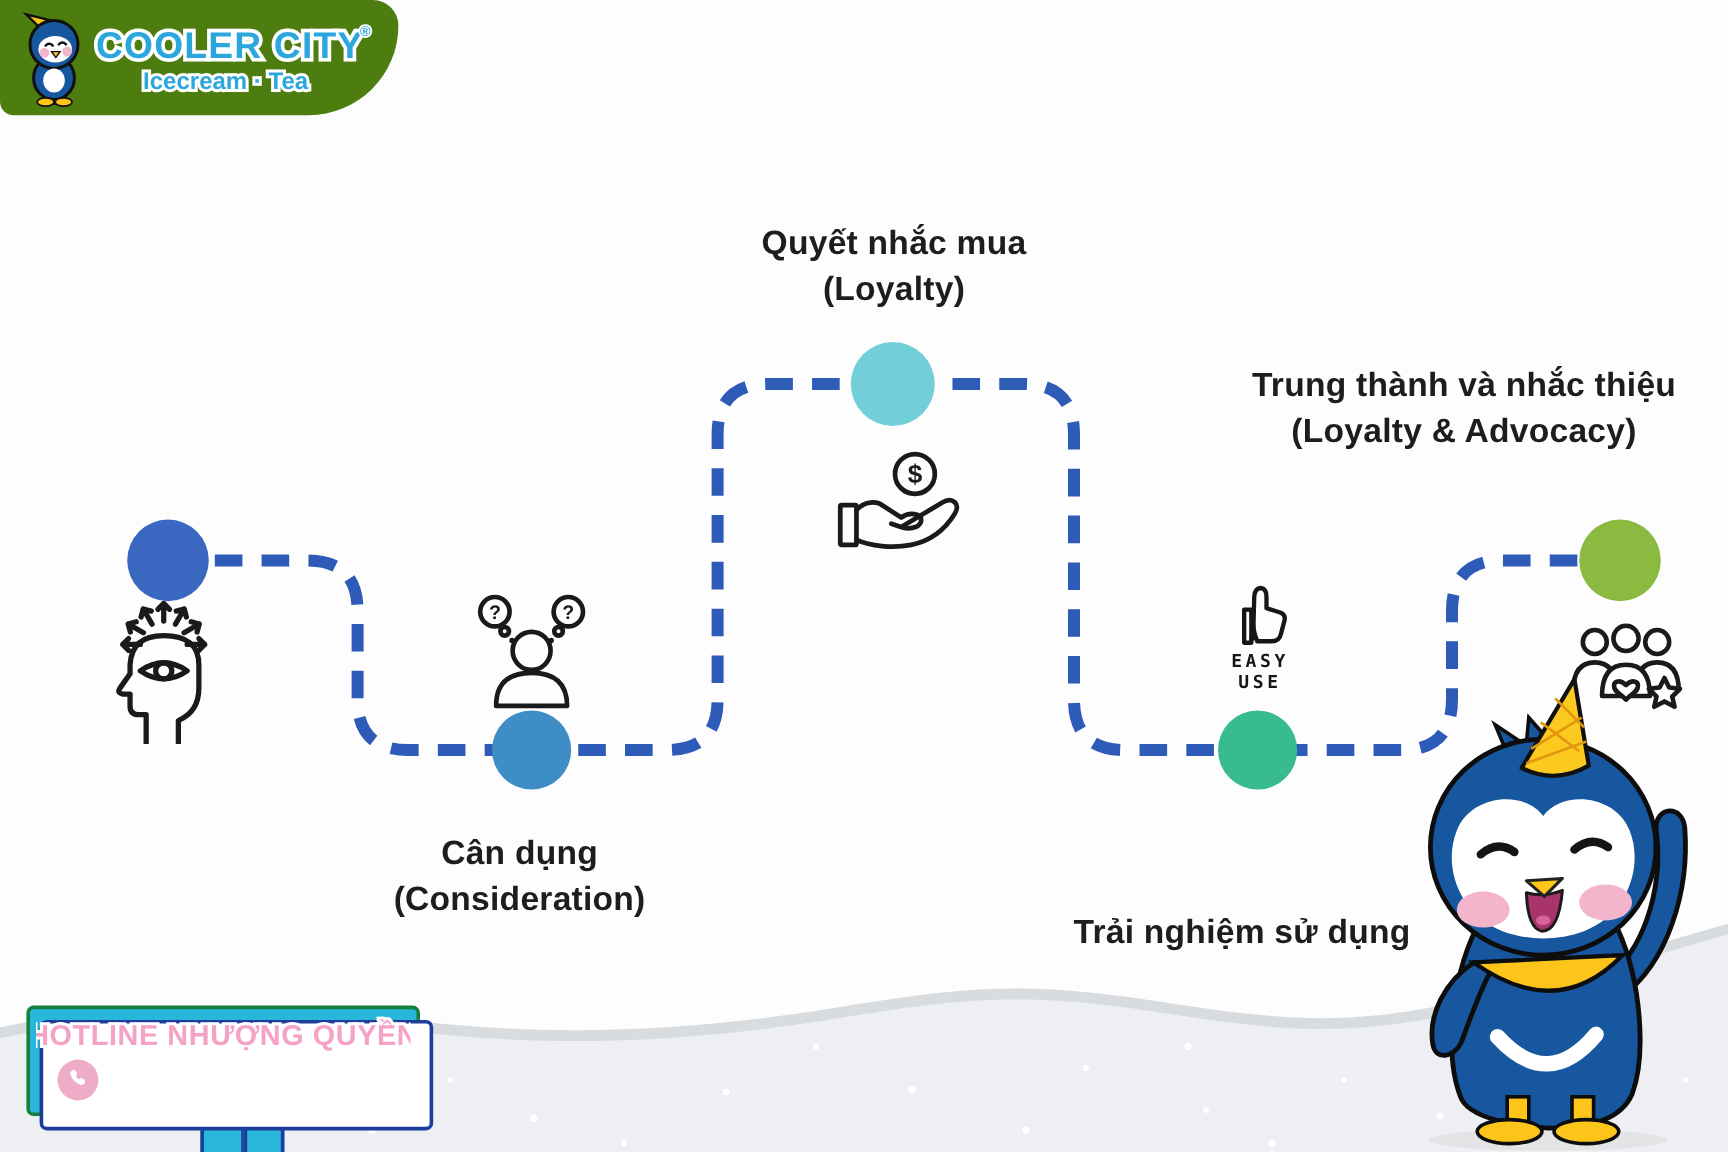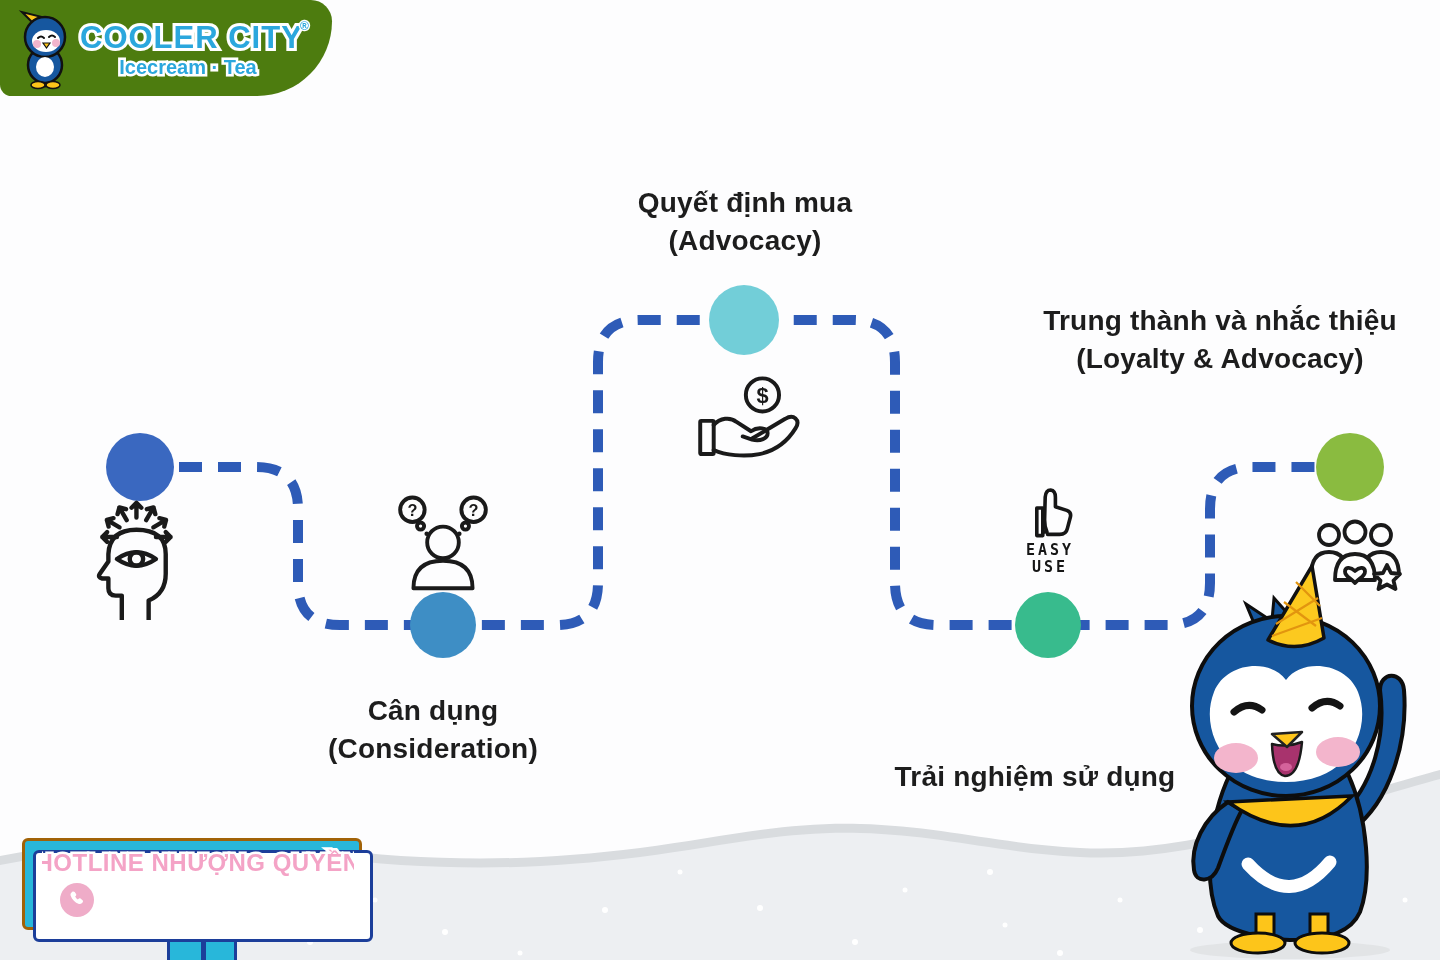--- a/index.html
+++ b/index.html
@@ -14,21 +14,21 @@
   
   .journey{position:absolute;left:0;top:0;width:1440px;height:960px;}
   
   .stage-label{position:absolute;text-align:center;color:#1d1d1d;font-weight:700;
                font-size:28px;line-height:1.35;letter-spacing:.2px;}
   
   .easyuse{font-family:"DejaVu Sans Mono",monospace;font-weight:700;font-size:15px;
            letter-spacing:3px;color:#161616;text-align:center;line-height:1.1;}
   
   .board{position:absolute;left:22px;top:838px;width:322px;height:86px;background:#28b7da;
-         border:3px solid #a16207;border-radius:6px;z-index:6;padding-left:12px;}
+         border:3px solid #15803d;border-radius:6px;z-index:6;}
   .board::after{content:"";position:absolute;left:8px;top:9px;width:100%;height:100%;
          background:#ffffff;border:3px solid #1c3e9a;border-radius:6px;z-index:-1;}
   .board-title-svg{display:block;margin:6px auto 0;}
   .phone-row{display:flex;align-items:center;justify-content:center;gap:10px;margin-top:0;}
   .phone-badge{width:34px;height:34px;border-radius:50%;background:#efacc8;display:flex;
                align-items:center;justify-content:center;}
   .phone-num{color:#ffffff;font-weight:700;font-size:37px;letter-spacing:.5px;}
   .post{position:absolute;background:#28b7da;border:3px solid #1c3e9a;z-index:5;}
   .post-a{left:167px;top:921px;width:31px;height:40px;}
   .post-b{left:203px;top:921px;width:28px;height:40px;}
@@ -175,22 +175,22 @@
       <path d="M52 65 C46.5 59 42 58.5 42 53.5 C42 49.5 47 48 52 53 C57 48 62 49.5 62 53.5 C62 58.5 57.5 59 52 65 Z" fill="#ffffff"></path>
       <path d="M84 47 L88 55 L97 56 L90.5 62.5 L92.5 71 L84 66.5 L75.5 71 L77.5 62.5 L71 56 L80 55 Z" fill="#ffffff"></path>
     </g>
   </svg>
 
   <div class="stage-label" style="left:283px;top:692px;width:300px">
     <div>Cân dụng</div>
     <div>(Consideration)</div>
   </div>
   <div class="stage-label" style="left:590px;top:184px;width:310px">
-    <div>Quyết định mua</div>
-    <div>(Advocacy)</div>
+    <div>Quyết nhắc mua</div>
+    <div>(Loyalty)</div>
   </div>
   <div class="stage-label" style="left:840px;top:758px;width:390px">
     <div>Trải nghiệm sử dụng</div>
   </div>
   <div class="stage-label" style="left:1020px;top:302px;width:400px">
     <div>Trung thành và nhắc thiệu</div>
     <div>(Loyalty &amp; Advocacy)</div>
   </div>
 
   <div class="board">

